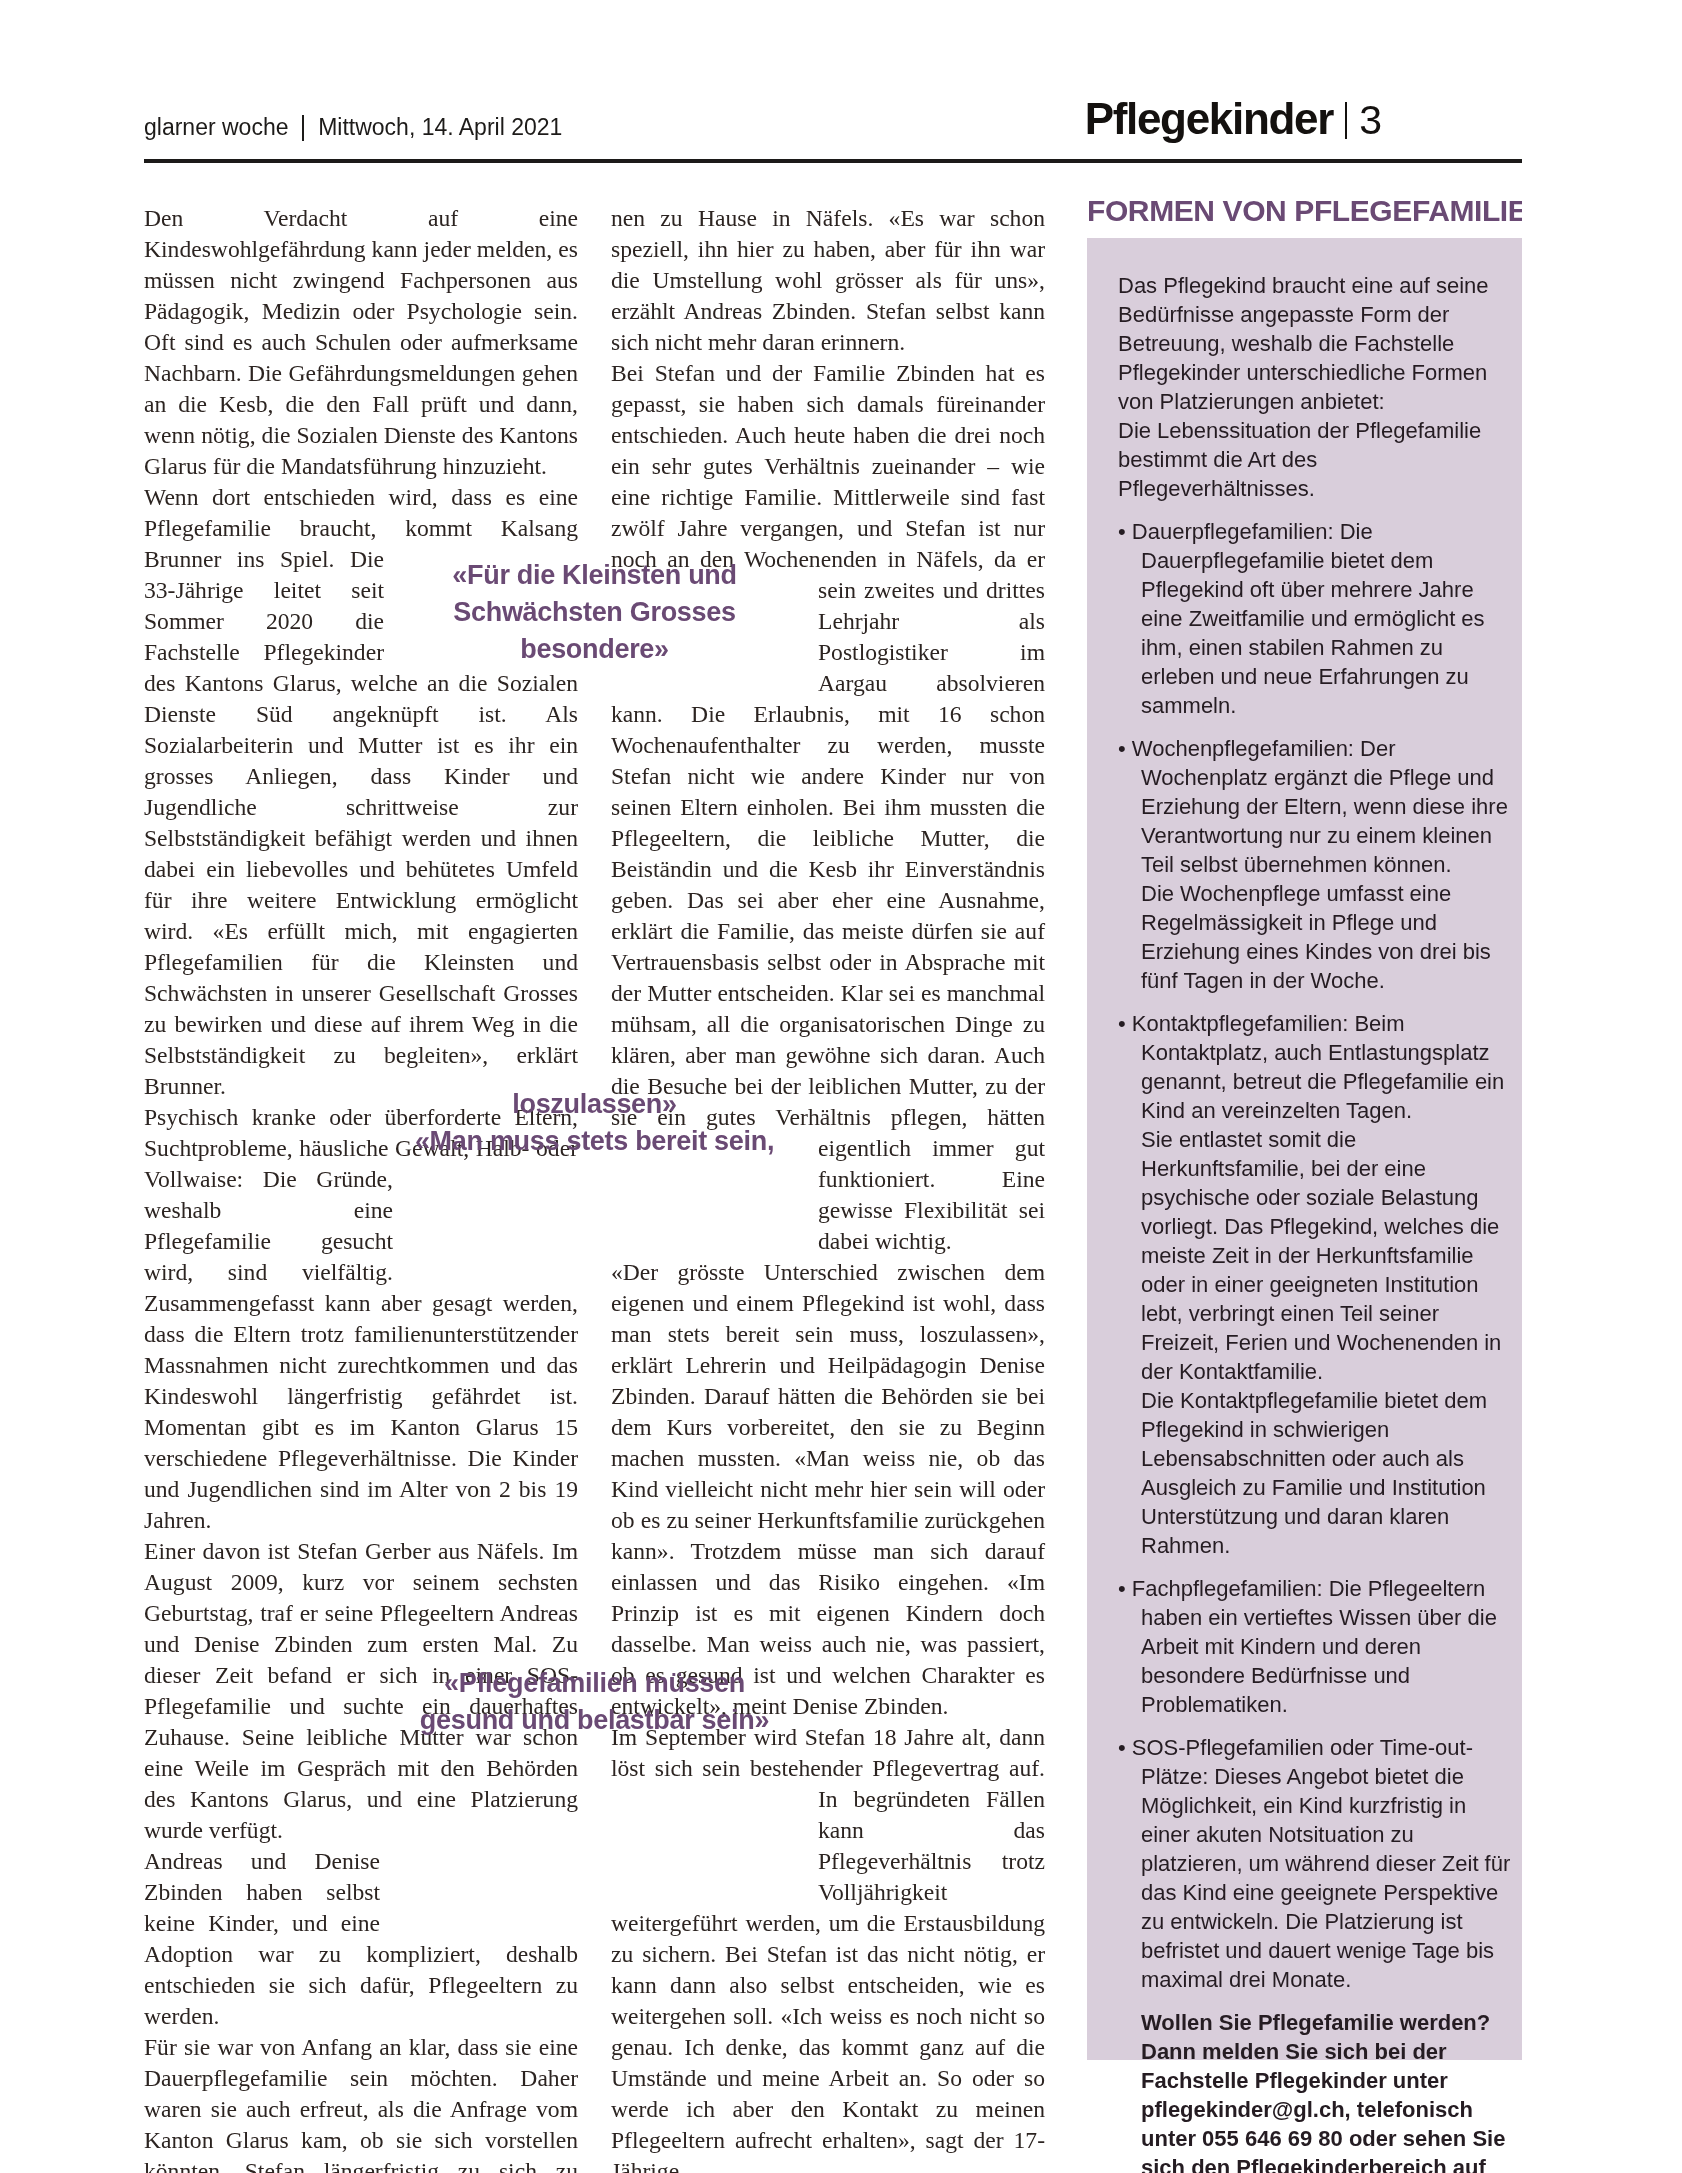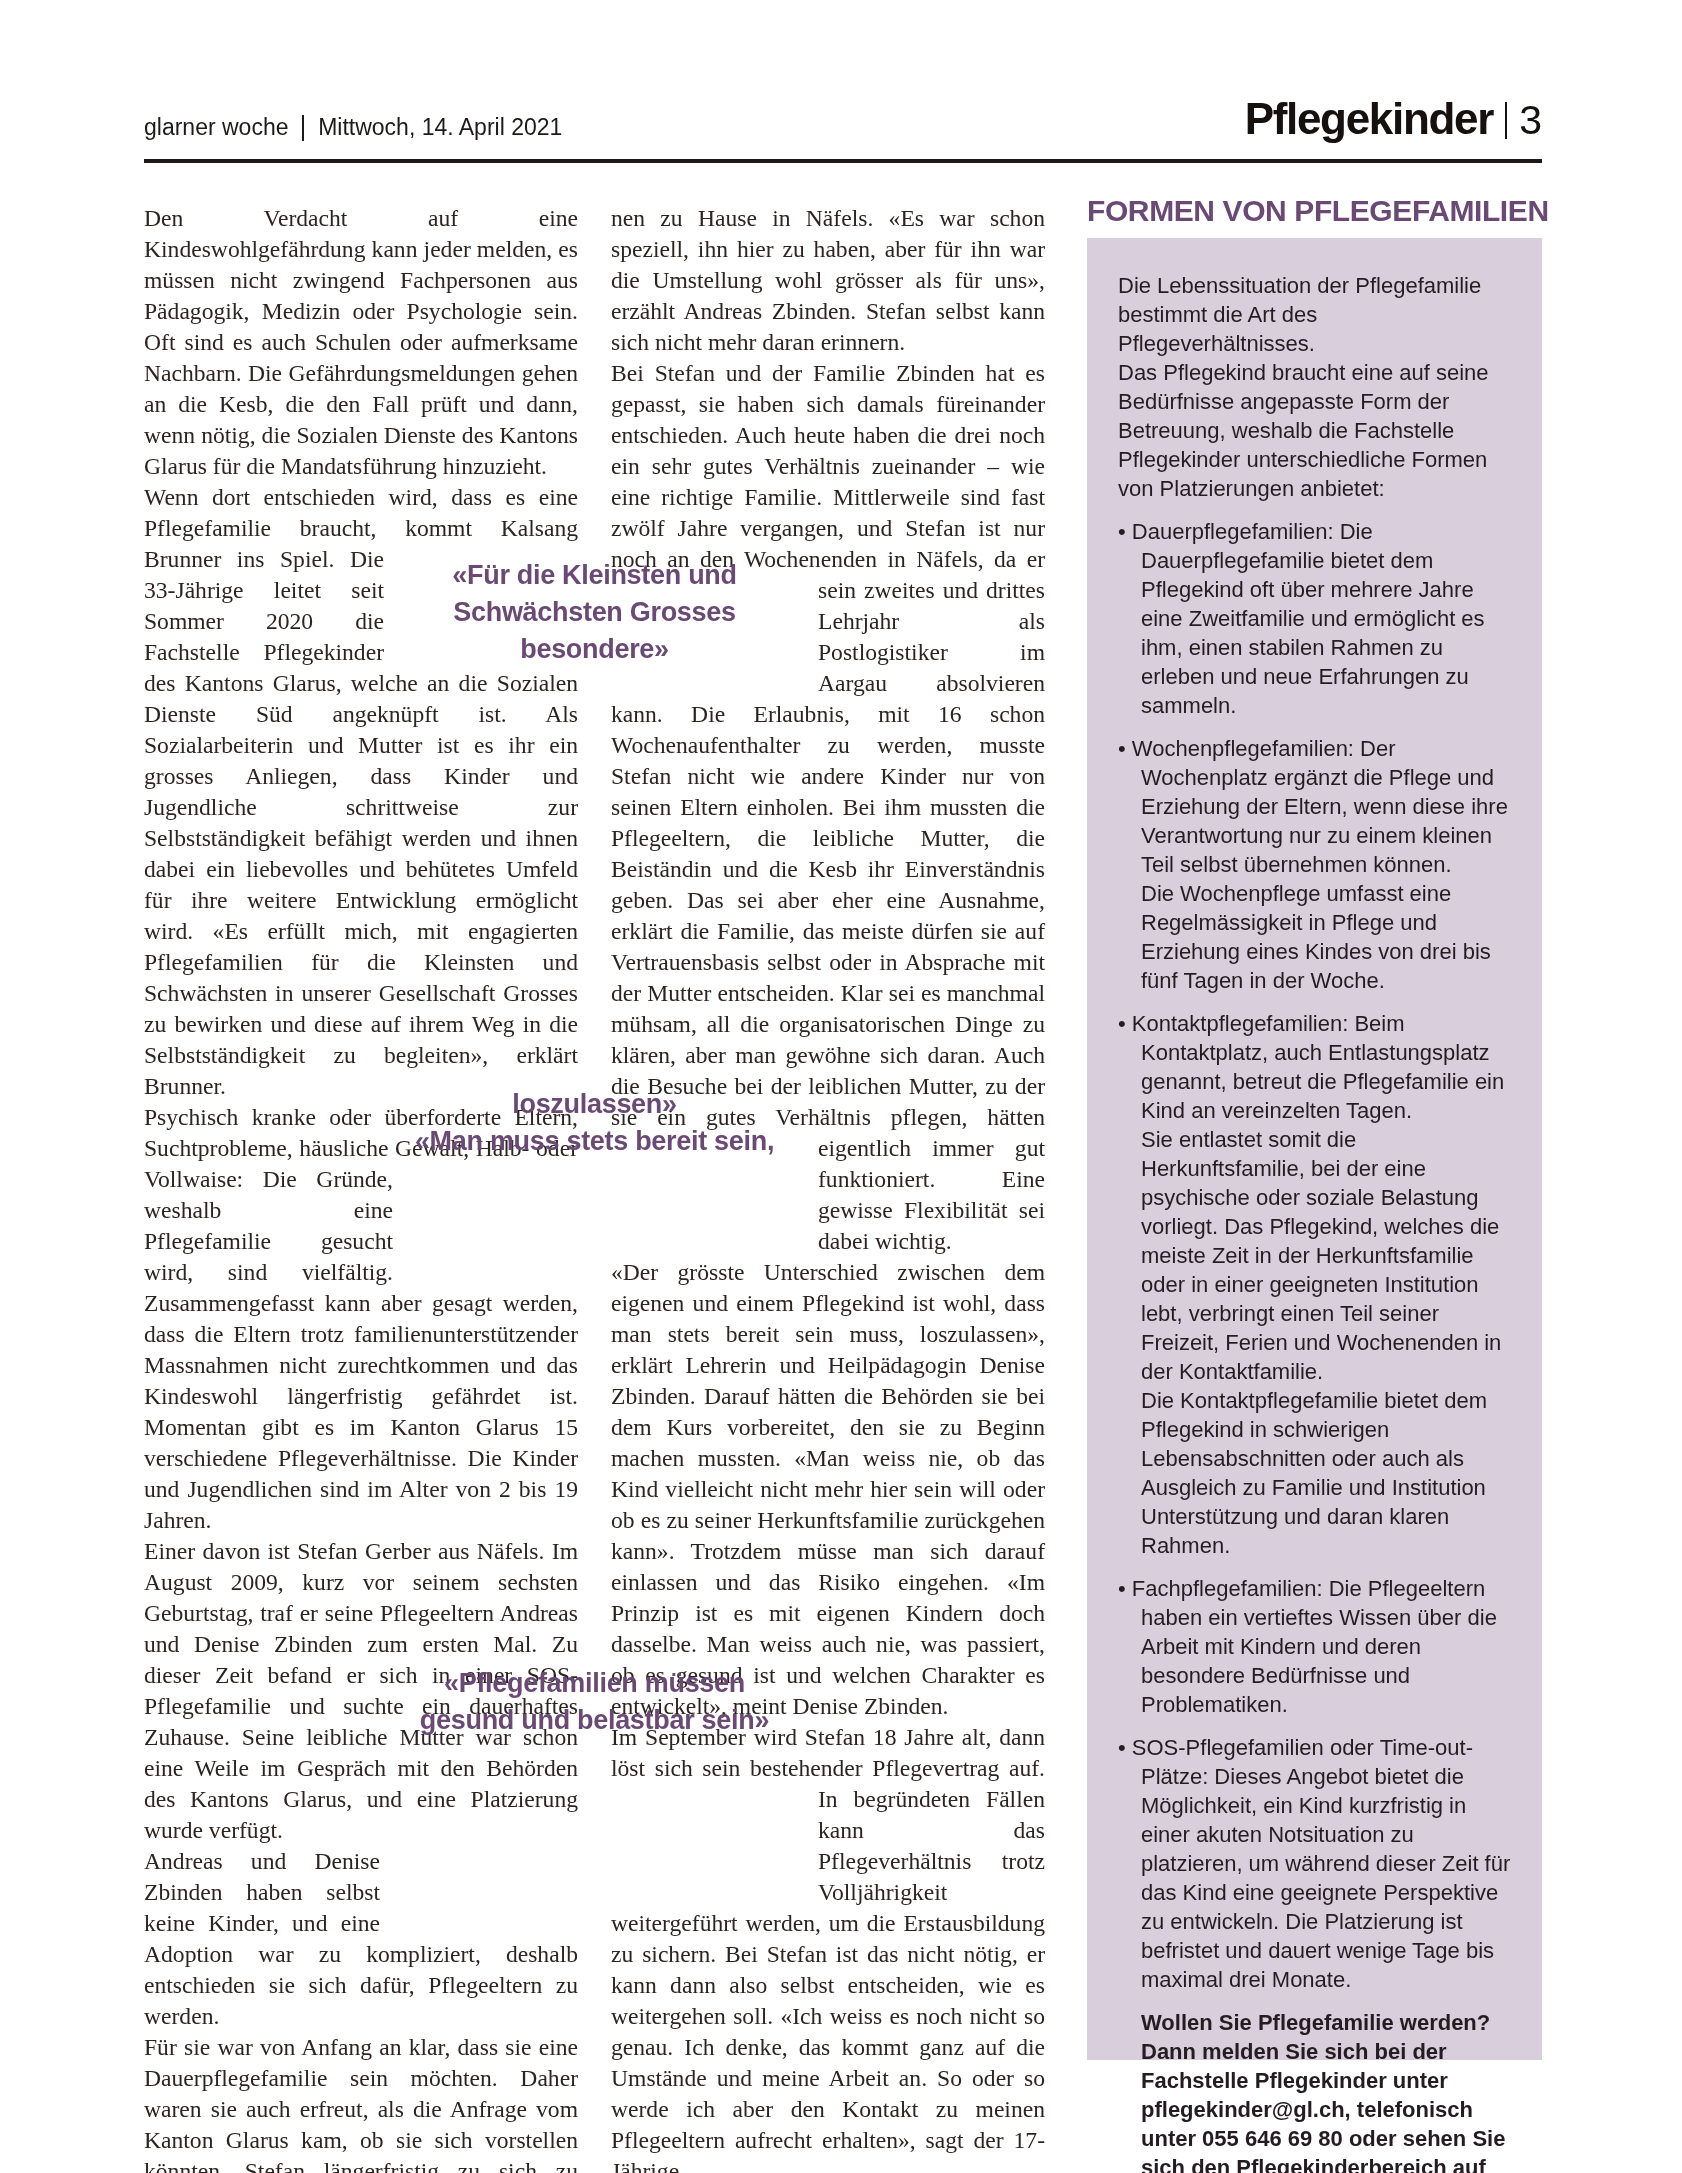--- a/index.html
+++ b/index.html
@@ -1,16 +1,16 @@
 <!DOCTYPE html>
 <html lang="de" style="font-size:14px"><head>
 <meta charset="utf-8">
 <style>
   html,body{margin:0;padding:0;background:#ffffff;}
-  .page{position:relative;width:1682px;height:2174px;background:#ffffff;overflow:hidden;
+  .page{position:relative;width:1522px;height:2174px;background:#ffffff;overflow:hidden;
         font-family:"Liberation Serif","DejaVu Serif",serif;color:#2c2421;}
 
   
   .hdr-left{position:absolute;left:144px;top:114px;font-family:"Liberation Sans","DejaVu Sans",sans-serif;
             font-size:23px;color:#1d1b19;white-space:nowrap;}
   .hdr-bar{display:inline-block;width:1.7px;height:26px;background:#1d1b19;margin:0 14px;vertical-align:-6.1px;}
   .masthead{position:absolute;right:140px;top:94px;font-family:"Liberation Sans","DejaVu Sans",sans-serif;
             color:#14110f;white-space:nowrap;}
   .masthead .mh-title{font-size:44px;font-weight:bold;letter-spacing:-1.3px;margin-left:11px;}
   .masthead .mh-bar{display:inline-block;width:1.7px;height:37px;background:#14110f;margin:0 12.2px;vertical-align:-5.2px;}
@@ -83,22 +83,22 @@
         <div>«Man muss stets bereit sein,</div>
       </div>
       <div class="pull-quote" style="top: 1665px;">
         <div>«Pflegefamilien müssen</div>
         <div>gesund und belastbar sein»</div>
       </div>
     </div>
 
   <div class="sb-title">FORMEN VON PFLEGEFAMILIEN</div>
   <div class="sb-box" id="sb-box">
+      <p class="sb-p">Das Pflegekind braucht eine auf seine Bedürfnisse angepasste Form der Betreuung, weshalb die Fachstelle Pflegekinder unterschiedliche Formen von Platzierungen anbietet:</p>
       <p class="sb-p">Die Lebenssituation der Pflegefamilie bestimmt die Art des Pflegeverhältnisses.</p>
-      <p class="sb-p">Das Pflegekind braucht eine auf seine Bedürfnisse angepasste Form der Betreuung, weshalb die Fachstelle Pflegekinder unterschiedliche Formen von Platzierungen anbietet:</p>
       <p class="sb-li">• Dauerpflegefamilien: Die Dauerpflegefamilie bietet dem Pflegekind oft über mehrere Jahre eine Zweitfamilie und ermöglicht es ihm, einen stabilen Rahmen zu erleben und neue Erfahrungen zu sammeln.</p>
       <p class="sb-li">• Wochenpflegefamilien: Der Wochenplatz ergänzt die Pflege und Erziehung der Eltern, wenn diese ihre Verantwortung nur zu einem kleinen Teil selbst übernehmen können.</p>
       <p class="sb-cont">Die Wochenpflege umfasst eine Regelmässigkeit in Pflege und Erziehung eines Kindes von drei bis fünf Tagen in der Woche.</p>
       <p class="sb-li">• Kontaktpflegefamilien: Beim Kontaktplatz, auch Entlastungsplatz genannt, betreut die Pflegefamilie ein Kind an vereinzelten Tagen.</p>
       <p class="sb-cont">Sie entlastet somit die Herkunftsfamilie, bei der eine psychische oder soziale Belastung vorliegt. Das Pflegekind, welches die meiste Zeit in der Herkunftsfamilie oder in einer geeigneten Institution lebt, verbringt einen Teil seiner Freizeit, Ferien und Wochenenden in der Kontaktfamilie.</p>
       <p class="sb-cont">Die Kontaktpflegefamilie bietet dem Pflegekind in schwierigen Lebensabschnitten oder auch als Ausgleich zu Familie und Institution Unterstützung und daran klaren Rahmen.</p>
       <p class="sb-li">• Fachpflegefamilien: Die Pflegeeltern haben ein vertieftes Wissen über die Arbeit mit Kindern und deren besondere Bedürfnisse und Problematiken.</p>
       <p class="sb-li">• SOS-Pflegefamilien oder Time-out-Plätze: Dieses Angebot bietet die Möglichkeit, ein Kind kurzfristig in einer akuten Notsituation zu platzieren, um während dieser Zeit für das Kind eine geeignete Perspektive zu entwickeln. Die Platzierung ist befristet und dauert wenige Tage bis maximal drei Monate.</p>
       <p class="sb-cta">Wollen Sie Pflegefamilie werden? Dann melden Sie sich bei der Fachstelle Pflegekinder unter pflegekinder@gl.ch, telefonisch unter 055 646 69 80 oder sehen Sie sich den Pflegekinderbereich auf www.gl.ch an.</p>
     </div>

